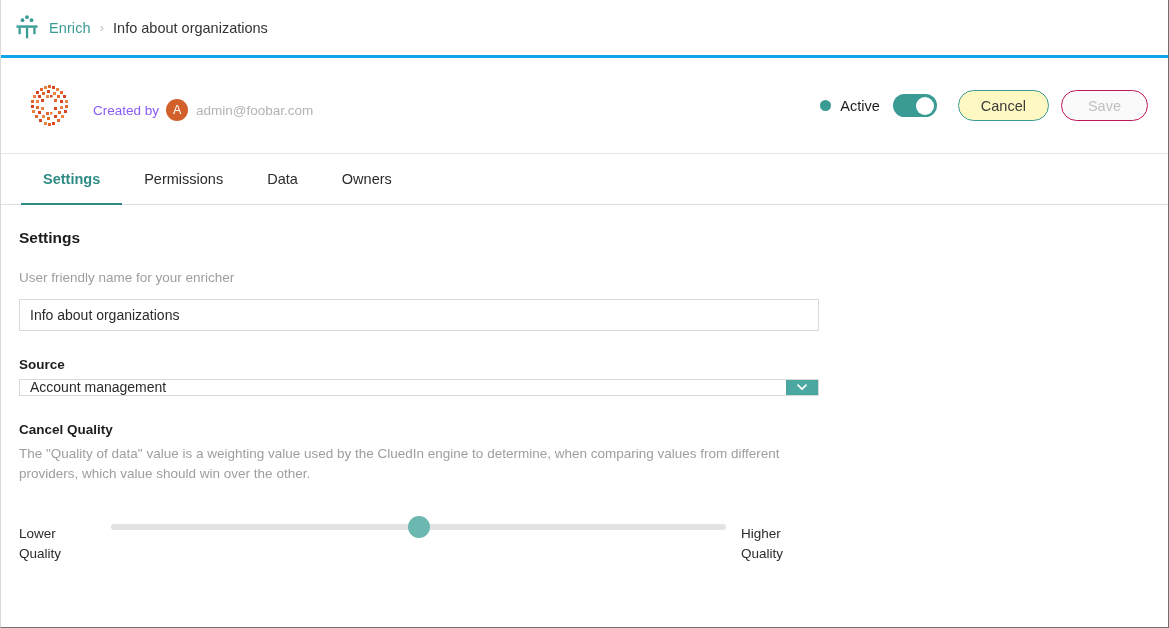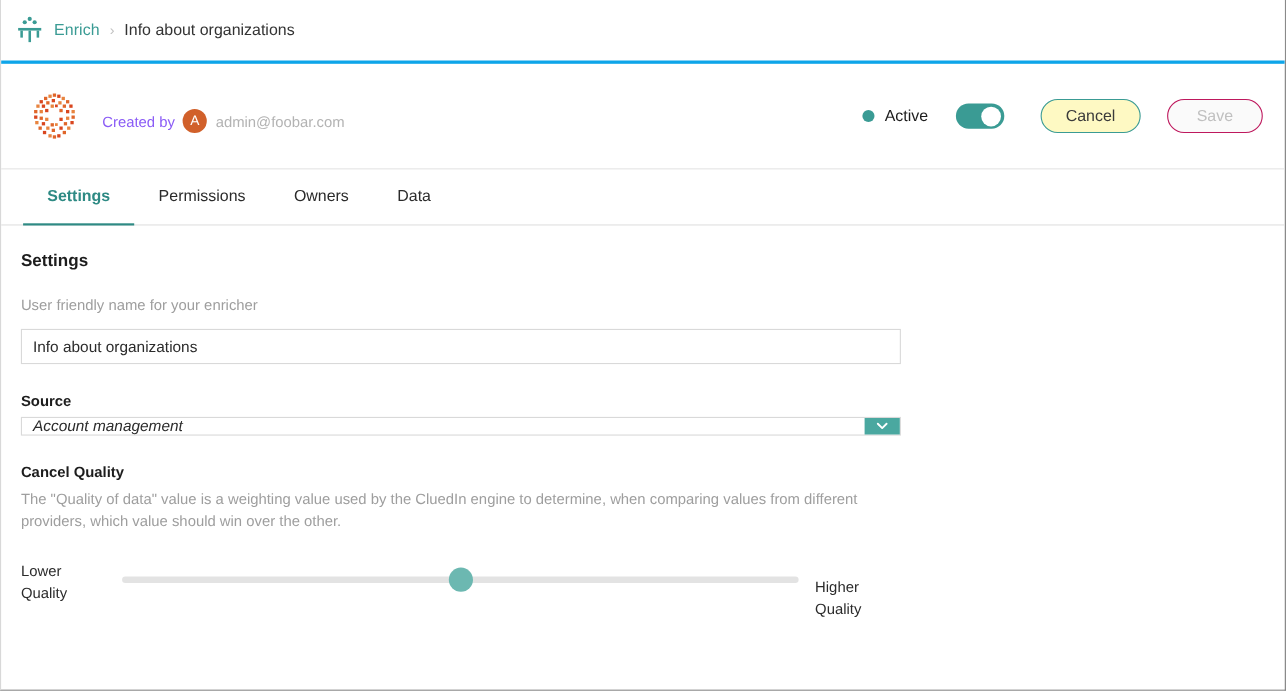--- a/index.html
+++ b/index.html
@@ -104,21 +104,21 @@
   }
   .created-email {
     font-size: 13.5px;
     color: #b3b3b3;
   }
 
   .header-actions {
     display: flex;
     align-items: center;
     flex: 0 0 auto;
-    gap: 12px;
+    gap: 0;
   }
   .status-wrap {
     display: flex;
     align-items: center;
     margin-right: 13px;
   }
   .status-dot {
     width: 11px;
     height: 11px;
     border-radius: 50%;
@@ -239,21 +239,20 @@
     align-items: center;
   }
   .spacer-28 { height: 26px; }
 
   .select-wrap {
     width: 800px;
     height: 17px;
     display: flex;
     border: 1px solid #d9d9d9;
     background: #fff;
-    font-style: italic;
   }
   .select-value {
     flex: 1 1 auto;
     display: flex;
     align-items: center;
     padding: 0 10px;
     font-size: 14px;
     color: #2b2b2b;
   }
   .select-btn {
@@ -283,21 +282,21 @@
     position: relative;
     height: 70px;
   }
   .slider-cap {
     font-size: 13.5px;
     color: #2b2b2b;
     line-height: 1.45;
     width: 76px;
     flex: 0 0 auto;
   }
-  .slider-cap.left { }
+  .slider-cap.left { margin-top: 14px; }
   .slider-cap.right { margin-top: 14px; margin-left: 15px; }
   .slider-track-wrap {
     flex: 0 0 auto;
     width: 615px;
     position: relative;
     height: 40px;
     margin-left: 16px;
   }
   .slider-track {
     position: absolute;
@@ -410,22 +409,22 @@
         <span class="knob"></span>
       </div>
       <div class="btn btn-cancel">Cancel</div>
       <div class="btn btn-save">Save</div>
     </div>
   </div>
 
   <div class="tabs">
     <div class="tab active">Settings</div>
     <div class="tab">Permissions</div>
+    <div class="tab">Data</div>
     <div class="tab">Owners</div>
-    <div class="tab">Data</div>
   </div>
 
   <div class="content">
     <div class="section-title">Settings</div>
 
     <div class="field">
       <div class="field-help">User friendly name for your enricher</div>
       <div class="text-input" title="Display name">Info about organizations</div>
     </div>
 

